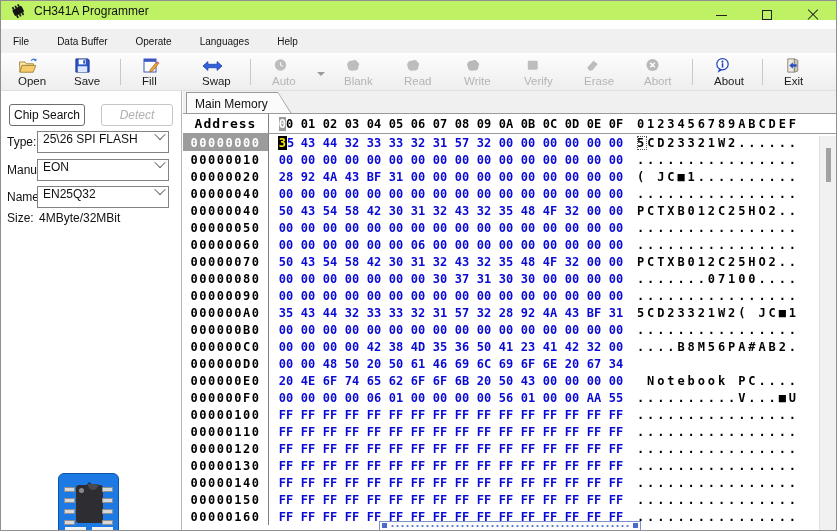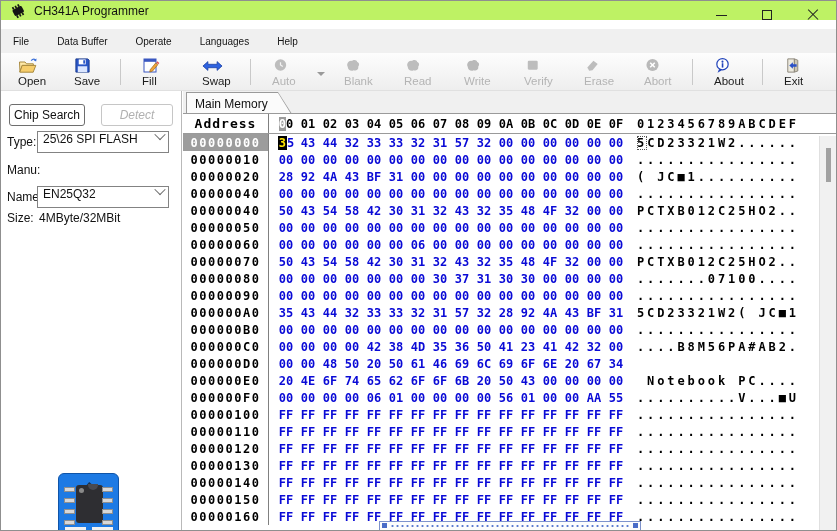--- a/index.html
+++ b/index.html
@@ -265,20 +265,24 @@
     </div>
     <div class="field-row" style="top:40px;">
       <span class="field-label">Type:</span>
       <div class="select">
         <span class="sel-value">25\26 SPI FLASH</span>
         <span class="chev"></span>
       </div>
     </div>
     <div class="field-row" style="top:68px;">
       <span class="field-label">Manu:</span>
+      <div class="select">
+        <span class="sel-value">EON</span>
+        <span class="chev"></span>
+      </div>
     </div>
     <div class="field-row" style="top:95px;">
       <span class="field-label">Name:</span>
       <div class="select">
         <span class="sel-value">EN25Q32</span>
         <span class="chev"></span>
       </div>
     </div>
     <div class="size-row">
       <span class="size-label">Size:</span>

